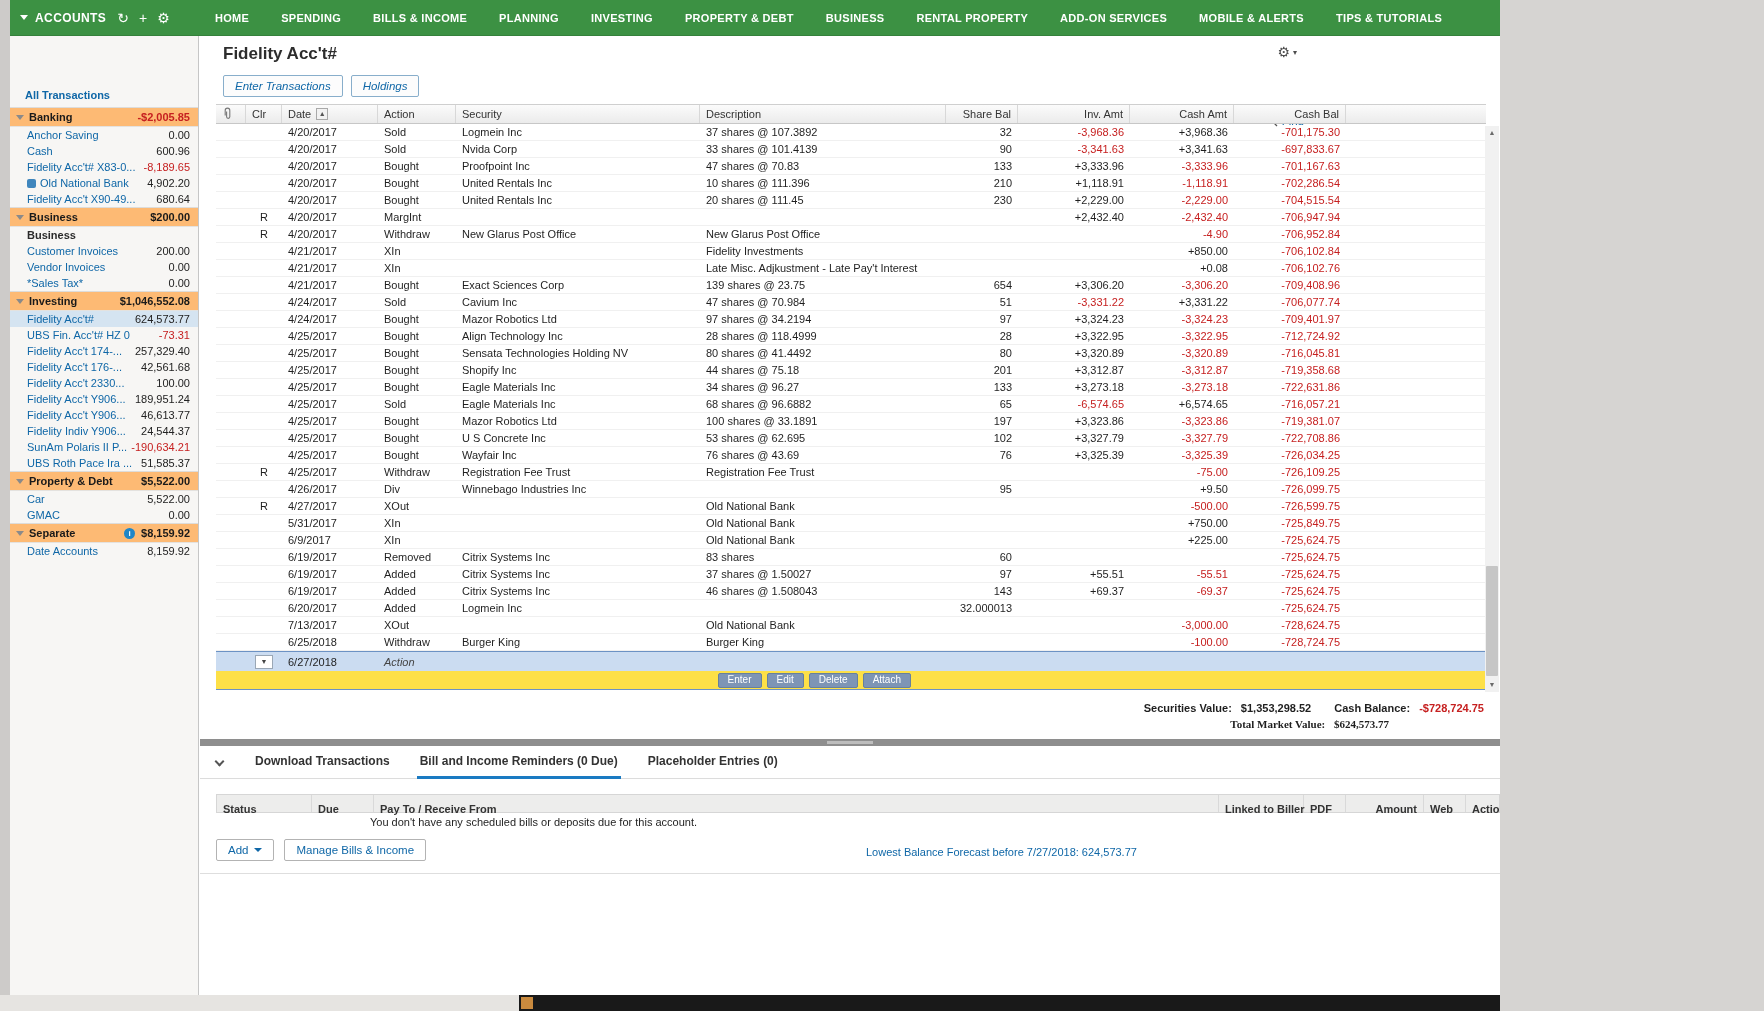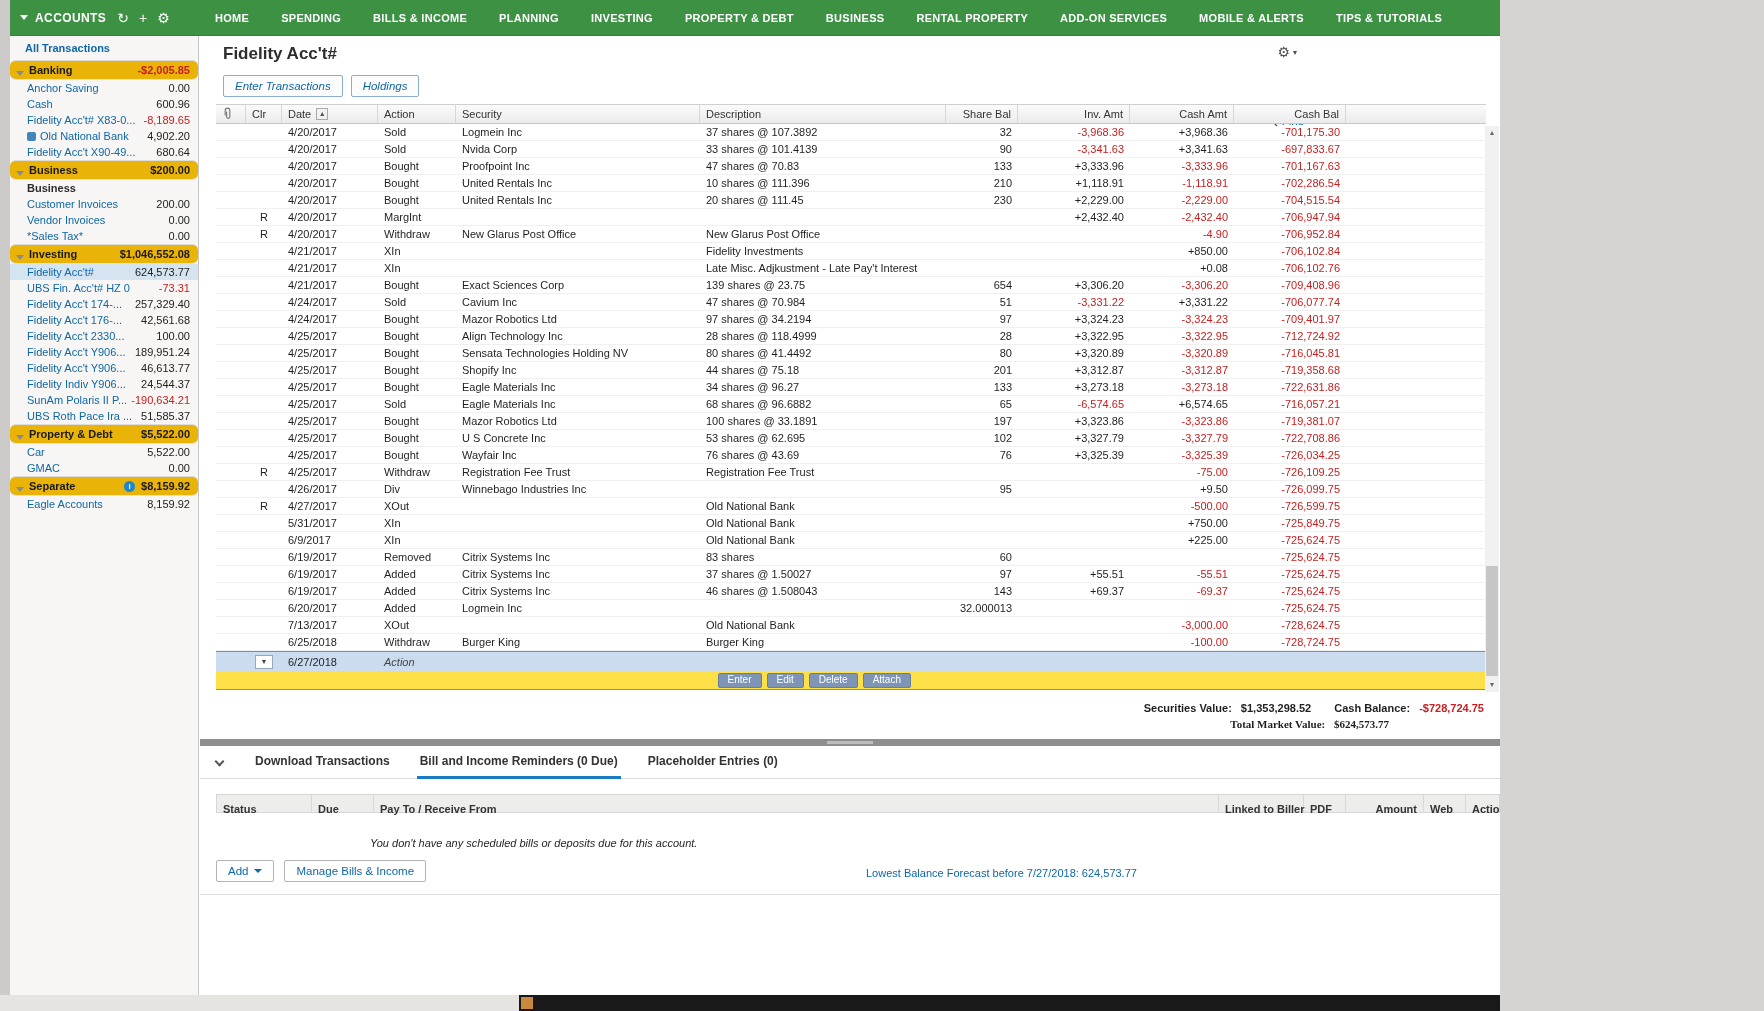--- a/index.html
+++ b/index.html
@@ -13,22 +13,22 @@
   .accounts-bar{width:189px;display:flex;align-items:center;padding:0 10px;color:#fff;gap:7px;cursor:pointer;}
   .caret{width:0;height:0;border-left:4px solid transparent;border-right:4px solid transparent;border-top:5px solid #fff;}
   .accounts-label{font-size:12px;font-weight:bold;letter-spacing:.4px;}
   .acct-icons{display:flex;gap:10px;margin-left:4px;}
   .nav-glyph{color:#fff;font-size:14px;line-height:1;cursor:pointer;}
   .nav-items{display:flex;align-items:center;}
   .nav-item{color:#fff;font-size:11px;font-weight:bold;letter-spacing:.3px;padding:0 16px;cursor:pointer;white-space:nowrap;}
 
   
   .sidebar{position:absolute;left:10px;top:36px;width:189px;bottom:16px;background:#f7f6f4;border-right:1px solid #c6c6c6;font-size:11px;z-index:4;}
-  .all-transactions{color:#0f67a7;font-weight:bold;padding:6px 8px 6px 15px;cursor:pointer;}
-  .g-head{display:flex;align-items:flex-end;background:#eab308;border-top:1px solid #dddcda;border-bottom:1px solid #e4e2df;padding:3px 8px 3px 6px;font-weight:bold;color:#1a1a1a;cursor:pointer;border-radius:6px;}
+  .all-transactions{color:#0f67a7;font-weight:bold;padding:6px 8px 6px 15px;cursor:pointer;margin-top:47px;}
+  .g-head{display:flex;align-items:center;background:#fdba74;border-top:1px solid #dddcda;border-bottom:1px solid #e4e2df;padding:3px 8px 3px 6px;font-weight:bold;color:#1a1a1a;cursor:pointer;}
   .g-tri{width:0;height:0;border-left:4px solid transparent;border-right:4px solid transparent;border-top:5px solid #8a8a8a;margin-right:5px;flex:0 0 auto;}
   .g-name{flex:1;}
   .g-total{font-weight:bold;}
   .info-i{width:11px;height:11px;border-radius:50%;background:#1f86c7;color:#fff;font-size:8px;font-weight:bold;display:inline-flex;align-items:center;justify-content:center;margin:0 6px 0 2px;}
   .a-row{display:flex;align-items:center;padding:2px 8px 2px 17px;cursor:pointer;}
   .a-row.selected{background:#d5e4f1;}
   .a-label{flex:1;color:#0f67a7;white-space:nowrap;overflow:hidden;}
   .a-label.plain{color:#2b2b2b;font-weight:bold;}
   .a-val{color:#222;}
   .neg{color:#c62020 !important;}
@@ -79,21 +79,21 @@
   
   .tabs-row{display:flex;gap:20px;padding:8px 0 0 6px;border-bottom:1px solid #dcdcdc;}
   .collapse-btn{width:26px;display:flex;justify-content:center;align-items:center;padding-bottom:9px;cursor:pointer;}
   .chev{width:7px;height:7px;border-right:2px solid #555;border-bottom:2px solid #555;transform:rotate(45deg);}
   .tab{font-size:12px;font-weight:bold;color:#333;padding:0 3px 8px;cursor:pointer;white-space:nowrap;border-bottom:3px solid transparent;margin-bottom:-1px;}
   .tab.active{border-bottom-color:#1a7ac2;}
   .bills-head{display:grid;grid-template-columns:95px 62px 845px 85px 42px 78px 42px 104px;margin:15px 0 0 16px;background:#ededec;border:1px solid #d6d6d6;}
   .bh{font-size:11px;font-weight:bold;color:#333;padding:8px 6px;border-right:1px solid #d9d9d9;height:17px;cursor:pointer;white-space:nowrap;}
   .bh:last-child{border-right:none;}
   .bh.num{text-align:right;}
-  .bills-empty{margin:24px 0 0 170px;font-size:11px;color:#1f1f1f;font-style:italic;}
+  .bills-empty{margin:3px 0 0 170px;font-size:11px;color:#1f1f1f;}
   .bills-actions{position:relative;display:flex;gap:10px;margin:11px 0 0 16px;align-items:center;}
   .panel-btn{background:#fff;border:1px solid #b3b3b3;border-radius:2px;color:#0f67a7;font-size:11.5px;font-family:inherit;padding:4px 11px;cursor:pointer;display:flex;align-items:center;gap:6px;}
   .btn-caret{width:0;height:0;border-left:4px solid transparent;border-right:4px solid transparent;border-top:4px solid #0f67a7;}
   .forecast-link{position:absolute;left:650px;top:7px;color:#0f67a7;font-size:11px;text-decoration:none;cursor:pointer;}
   .panel-divider{border-bottom:1px solid #dedede;margin-top:12px;}
 
   
   .vscroll{position:absolute;top:90px;right:1px;width:14px;height:566px;background:#f1f1f1;}
   .vs-btn{position:absolute;left:0;width:14px;height:14px;background:#f1f1f1;color:#6a6a6a;font-size:7px;line-height:14px;text-align:center;cursor:pointer;}
   .vs-up{top:0;}
@@ -244,21 +244,21 @@
           <span class="a-label">GMAC</span>
           <span class="a-val">0.00</span>
         </div>
         <div class="g-head">
           <span class="g-tri"></span>
           <span class="g-name">Separate</span>
           <span class="info-i">i</span>
           <span class="g-total">$8,159.92</span>
         </div>
         <div class="a-row">
-          <span class="a-label">Eagle Accounts</span>
+          <span class="a-label">Date Accounts</span>
           <span class="a-val">8,159.92</span>
         </div>
       </div>
   </aside>
 
   <main class="main">
     <div class="reg-title">Fidelity Acc't#</div>
     <div class="reg-gear">
       <span class="gear-glyph">⚙</span>
       <span class="mini-caret">▾</span>

